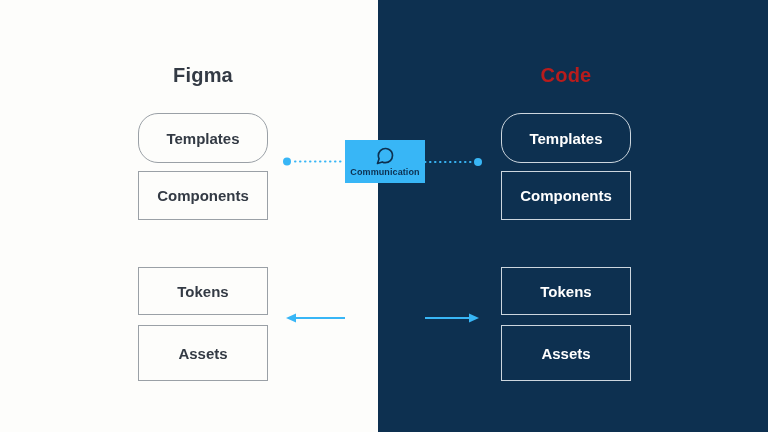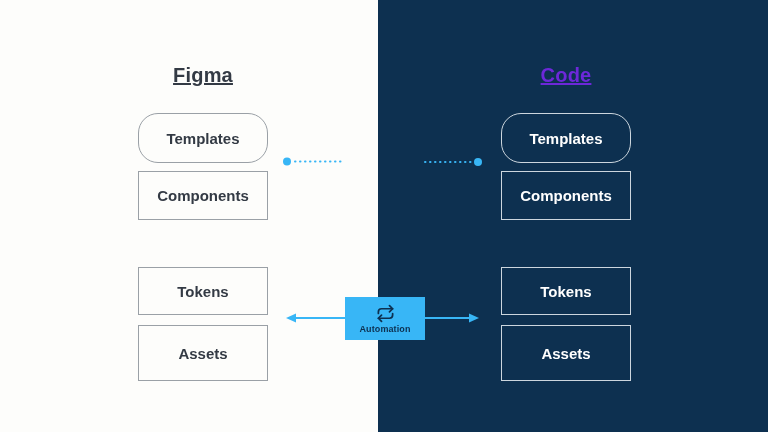--- a/index.html
+++ b/index.html
@@ -18,24 +18,23 @@
     background: #0d3050;
   }
   .col-title {
     position: absolute;
     top: 64px;
     width: 130px;
     text-align: center;
     font-size: 20px;
     font-weight: 700;
     letter-spacing: 0.2px;
-    text-decoration: underline;
   }
   .col-title.figma { left: 138px; color: #333a44; }
-  .col-title.code  { left: 501px; color: #6d28d9; }
+  .col-title.code  { left: 501px; color: #b91c1c; }
 
   .box {
     position: absolute;
     width: 130px;
     box-sizing: border-box;
     display: flex;
     align-items: center;
     justify-content: center;
     font-size: 15px;
     font-weight: 700;
@@ -124,26 +123,23 @@
   <div class="box right colR row2">
     <span>Components</span>
   </div>
   <div class="box right colR row3">
     <span>Tokens</span>
   </div>
   <div class="box right colR row4">
     <span>Assets</span>
   </div>
 
-
-  <div class="badge automation">
+  <div class="badge communication">
     <span class="icon">
-      <svg width="19" height="19" viewBox="0 0 24 24" fill="none" stroke="#0d3050" stroke-width="2.2" stroke-linecap="round" stroke-linejoin="round">
-        <polyline points="17 2 21 6 17 10"></polyline>
-        <path d="M3 12V10a4 4 0 0 1 4-4h14"></path>
-        <polyline points="7 22 3 18 7 14"></polyline>
-        <path d="M21 12v2a4 4 0 0 1-4 4H3"></path>
+      <svg width="20" height="20" viewBox="0 0 24 24" fill="none" stroke="#0d3050" stroke-width="2" stroke-linecap="round" stroke-linejoin="round">
+        <path d="M21 11.5a8.5 8.5 0 0 1-8.5 8.5 8.38 8.38 0 0 1-3.8-.9L3 21l1.9-5.7a8.38 8.38 0 0 1-.9-3.8 8.5 8.5 0 0 1 8.5-8.5 8.38 8.38 0 0 1 3.8.9 8.5 8.5 0 0 1 4.7 7.6z"></path>
       </svg>
     </span>
-    <span class="badge-label">Automation</span>
+    <span class="badge-label">Communication</span>
   </div>
+
 
 </div>
 
 </body></html>

